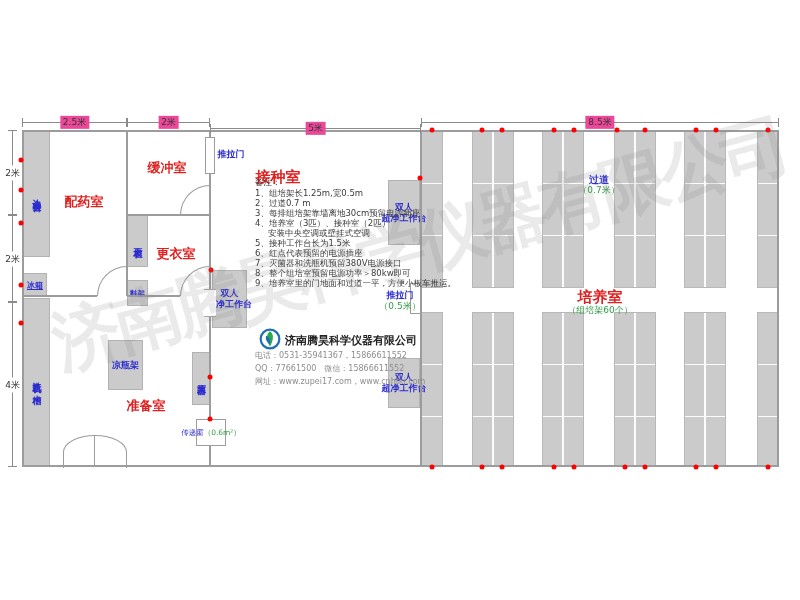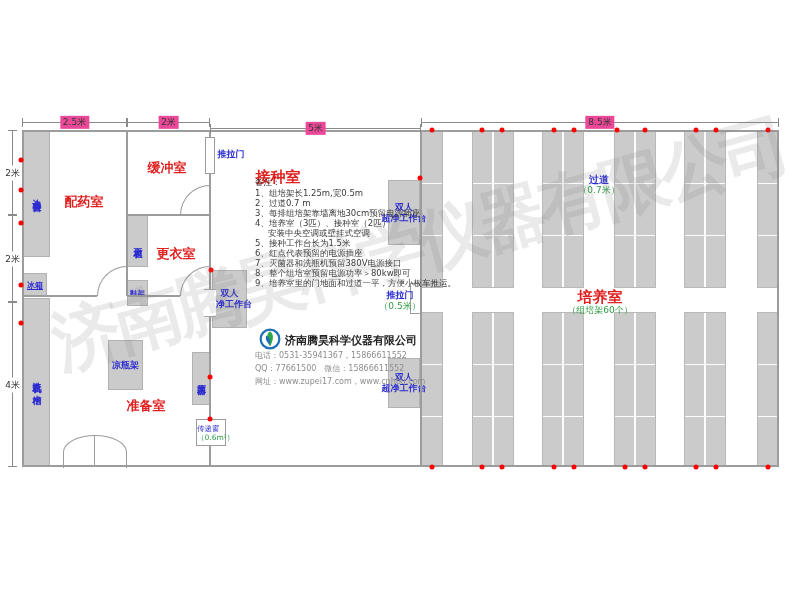--- a/index.html
+++ b/index.html
@@ -28,21 +28,21 @@
   .blue{color:#2b2bd0;}
   
   .slidedoor{position:absolute;background:#fff;border:1px solid #9c9c9c;box-sizing:border-box;z-index:4;}
   .opening{position:absolute;background:#fff;border-top:1px solid #a8a8a8;border-bottom:1px solid #a8a8a8;box-sizing:border-box;z-index:4;}
   .arcNW{position:absolute;border-top:1px solid #9c9c9c;border-left:1px solid #9c9c9c;
          border-top-left-radius:100%;box-sizing:border-box;z-index:4;}
   .semi{position:absolute;border:1px solid #9c9c9c;border-bottom:none;box-sizing:border-box;
         border-radius:64px 64px 0 0/34px 34px 0 0;z-index:4;}
   
   .passbox{position:absolute;background:#fff;border:1px solid #9c9c9c;box-sizing:border-box;z-index:4;
-           display:flex;flex-direction:column;align-items:flex-start;justify-content:center;font-size:7.5px;line-height:9px;white-space:nowrap;}
+           display:flex;flex-direction:row;align-items:center;justify-content:center;font-size:7.5px;line-height:9px;white-space:nowrap;}
   
   #notes{position:absolute;left:255px;top:177px;width:170px;z-index:5;color:#3a3a3a;font-size:8.5px;line-height:10px;}
   .note-line{white-space:nowrap;}
   .note-line.cont{padding-left:13px;}
   
   #company{position:absolute;left:255px;top:326px;z-index:5;}
   #company .name{position:absolute;left:30px;top:7px;font-size:11px;font-weight:bold;color:#222;white-space:nowrap;}
   #company .line{position:absolute;left:0;font-size:8px;color:#8d8d8d;white-space:nowrap;}
   
   .rack{position:absolute;background-color:#cbcbcb;border:1px solid #b8b8b8;box-sizing:border-box;z-index:1;

